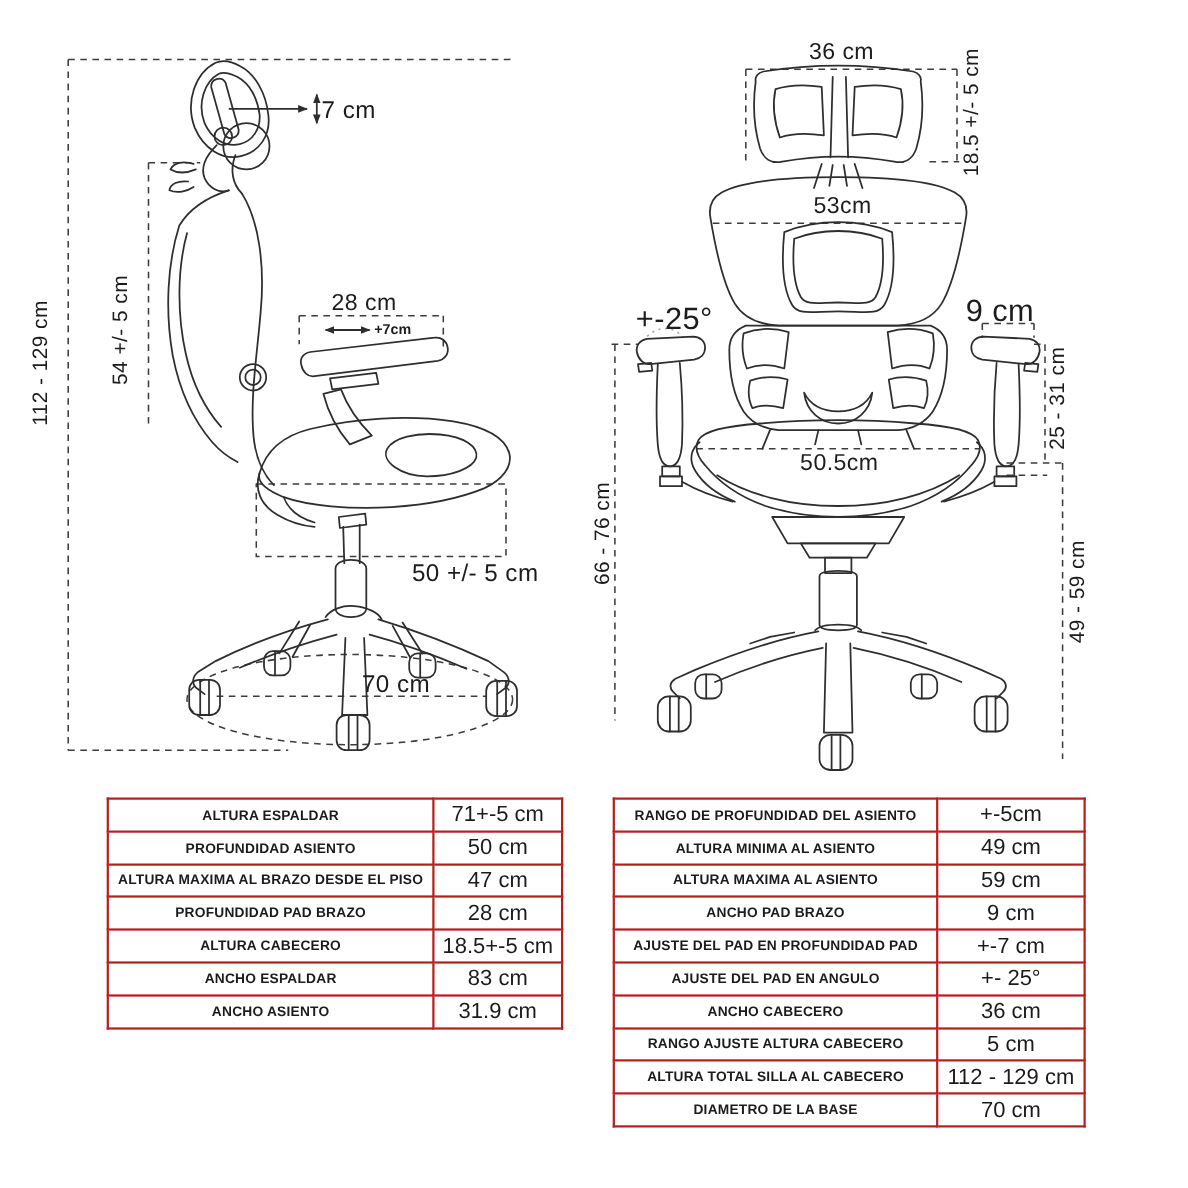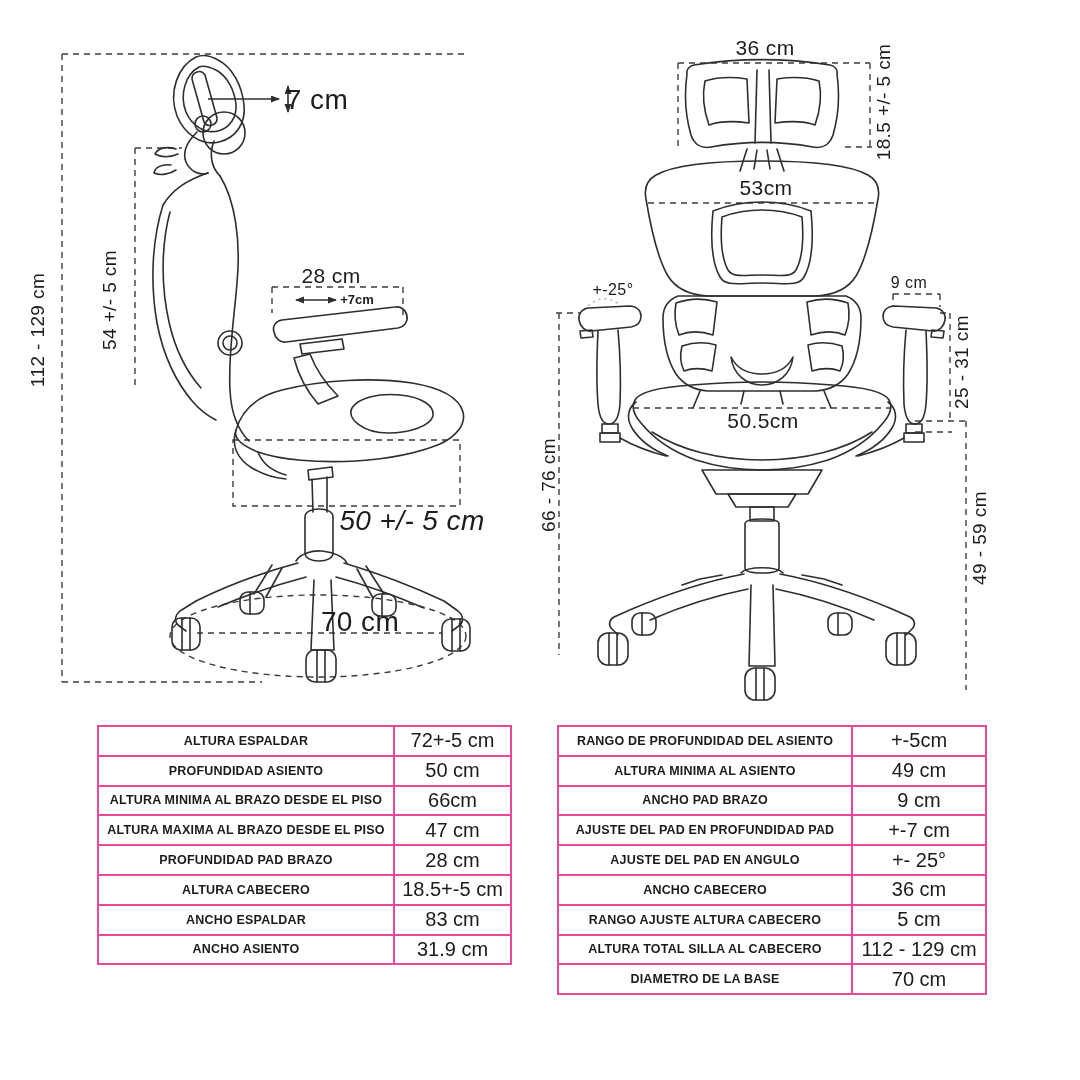--- a/index.html
+++ b/index.html
@@ -2,26 +2,26 @@
 <html><head>
 <meta charset="utf-8">
 <style>
   html,body{margin:0;padding:0;background:#ffffff;}
   .canvas{position:relative;width:1080px;height:1080px;background:#ffffff;overflow:hidden;
           font-family:"Liberation Sans", sans-serif;color:#1b1b1b;}
   .art{position:absolute;left:0;top:0;}
   .dim-label{position:absolute;transform:translate(-50%,-50%);white-space:nowrap;
              color:#1c1c1c;font-size:21px;letter-spacing:.4px;}
   .dim-label.rot{transform:translate(-50%,-50%) rotate(-90deg);}
-  .dim-label.big{font-size:28px;}
-  .dim-label.mid{font-size:16px;}
+  .dim-label.big{font-size:22px;}
+  .dim-label.mid{font-size:28px;}
   .dim-label.sm{font-size:19px;}
   .dim-label.tiny{font-size:13px;font-weight:bold;letter-spacing:0;}
   table.spec{position:absolute;border-collapse:collapse;table-layout:fixed;background:#fff;}
-  table.spec td{border:2px solid #ec4899;overflow:hidden;}
+  table.spec td{border:2px solid #b91c1c;overflow:hidden;}
   td.lbl{font-size:12.5px;font-weight:bold;text-align:center;letter-spacing:.2px;
          height:27.8px;padding:0 4px;text-transform:uppercase;}
   td.val{font-size:20px;text-align:center;font-weight:400;}
   svg .ln{fill:none;stroke:#2e2e2e;stroke-width:1.6;stroke-linecap:round;stroke-linejoin:round;}
   svg .dash{fill:none;stroke:#3c3c3c;stroke-width:1.4;stroke-dasharray:6 5;stroke-linecap:butt;}
   svg .dots{fill:none;stroke:#a8a8a8;stroke-width:1.4;stroke-dasharray:2 4;}
   svg .arrow{fill:none;stroke:#2e2e2e;stroke-width:1.6;}
 </style>
 </head>
 <body>
@@ -201,50 +201,46 @@
         <path class="ln" d="M904,438 C890,446 874,452 858,456"></path>
       </g>
     </g>
   </svg>
 
   <div class="dim-label big" style="left:317px;top:100px;">7  cm</div>
   <div class="dim-label rot sm" style="left:38px;top:330px;">112 - 129 cm</div>
   <div class="dim-label rot sm" style="left:110px;top:300px;">54 +/- 5 cm</div>
   <div class="dim-label" style="left:331px;top:276px;">28 cm</div>
   <div class="dim-label tiny" style="left:357px;top:299px;">+7cm</div>
-  <div class="dim-label big" style="left:412px;top:521px;font-style:italic;">50 +/- 5 cm</div>
+  <div class="dim-label big" style="left:432px;top:521px;">50 +/- 5 cm</div>
   <div class="dim-label big" style="left:360px;top:622px;">70 cm</div>
 
   <div class="dim-label" style="left:765px;top:48px;">36 cm</div>
   <div class="dim-label rot sm" style="left:884px;top:102px;">18.5 +/- 5 cm</div>
   <div class="dim-label" style="left:766px;top:188px;">53cm</div>
   <div class="dim-label mid" style="left:613px;top:290px;">+-25°</div>
   <div class="dim-label mid" style="left:909px;top:283px;">9 cm</div>
   <div class="dim-label rot sm" style="left:962px;top:362px;">25 - 31 cm</div>
   <div class="dim-label" style="left:763px;top:421px;">50.5cm</div>
   <div class="dim-label rot sm" style="left:549px;top:485px;">66 - 76 cm</div>
   <div class="dim-label rot sm" style="left:980px;top:538px;">49 - 59 cm</div>
 
   <table class="spec" style="left:97px;top:725px;width:413px;">
     <colgroup>
         <col style="width:296px">
         <col style="width:117px">
       </colgroup>
     <tbody>
       <tr>
           <td class="lbl">ALTURA ESPALDAR</td>
-          <td class="val">72+-5 cm</td>
+          <td class="val">71+-5 cm</td>
         </tr>
       <tr>
           <td class="lbl">PROFUNDIDAD ASIENTO</td>
           <td class="val">50 cm</td>
-        </tr>
-      <tr>
-          <td class="lbl">ALTURA MINIMA AL BRAZO DESDE EL PISO</td>
-          <td class="val">66cm</td>
         </tr>
       <tr>
           <td class="lbl">ALTURA MAXIMA  AL BRAZO DESDE EL PISO</td>
           <td class="val">47 cm</td>
         </tr>
       <tr>
           <td class="lbl">PROFUNDIDAD PAD BRAZO</td>
           <td class="val">28 cm</td>
         </tr>
       <tr>
@@ -270,20 +266,24 @@
     <tbody>
       <tr>
           <td class="lbl">RANGO DE PROFUNDIDAD DEL ASIENTO</td>
           <td class="val">+-5cm</td>
         </tr>
       <tr>
           <td class="lbl">ALTURA MINIMA AL ASIENTO</td>
           <td class="val">49 cm</td>
         </tr>
       <tr>
+          <td class="lbl">ALTURA MAXIMA AL ASIENTO</td>
+          <td class="val">59 cm</td>
+        </tr>
+      <tr>
           <td class="lbl">ANCHO PAD BRAZO</td>
           <td class="val">9 cm</td>
         </tr>
       <tr>
           <td class="lbl">AJUSTE DEL PAD EN PROFUNDIDAD PAD</td>
           <td class="val">+-7 cm</td>
         </tr>
       <tr>
           <td class="lbl">AJUSTE DEL PAD EN ANGULO</td>
           <td class="val">+- 25°</td>

